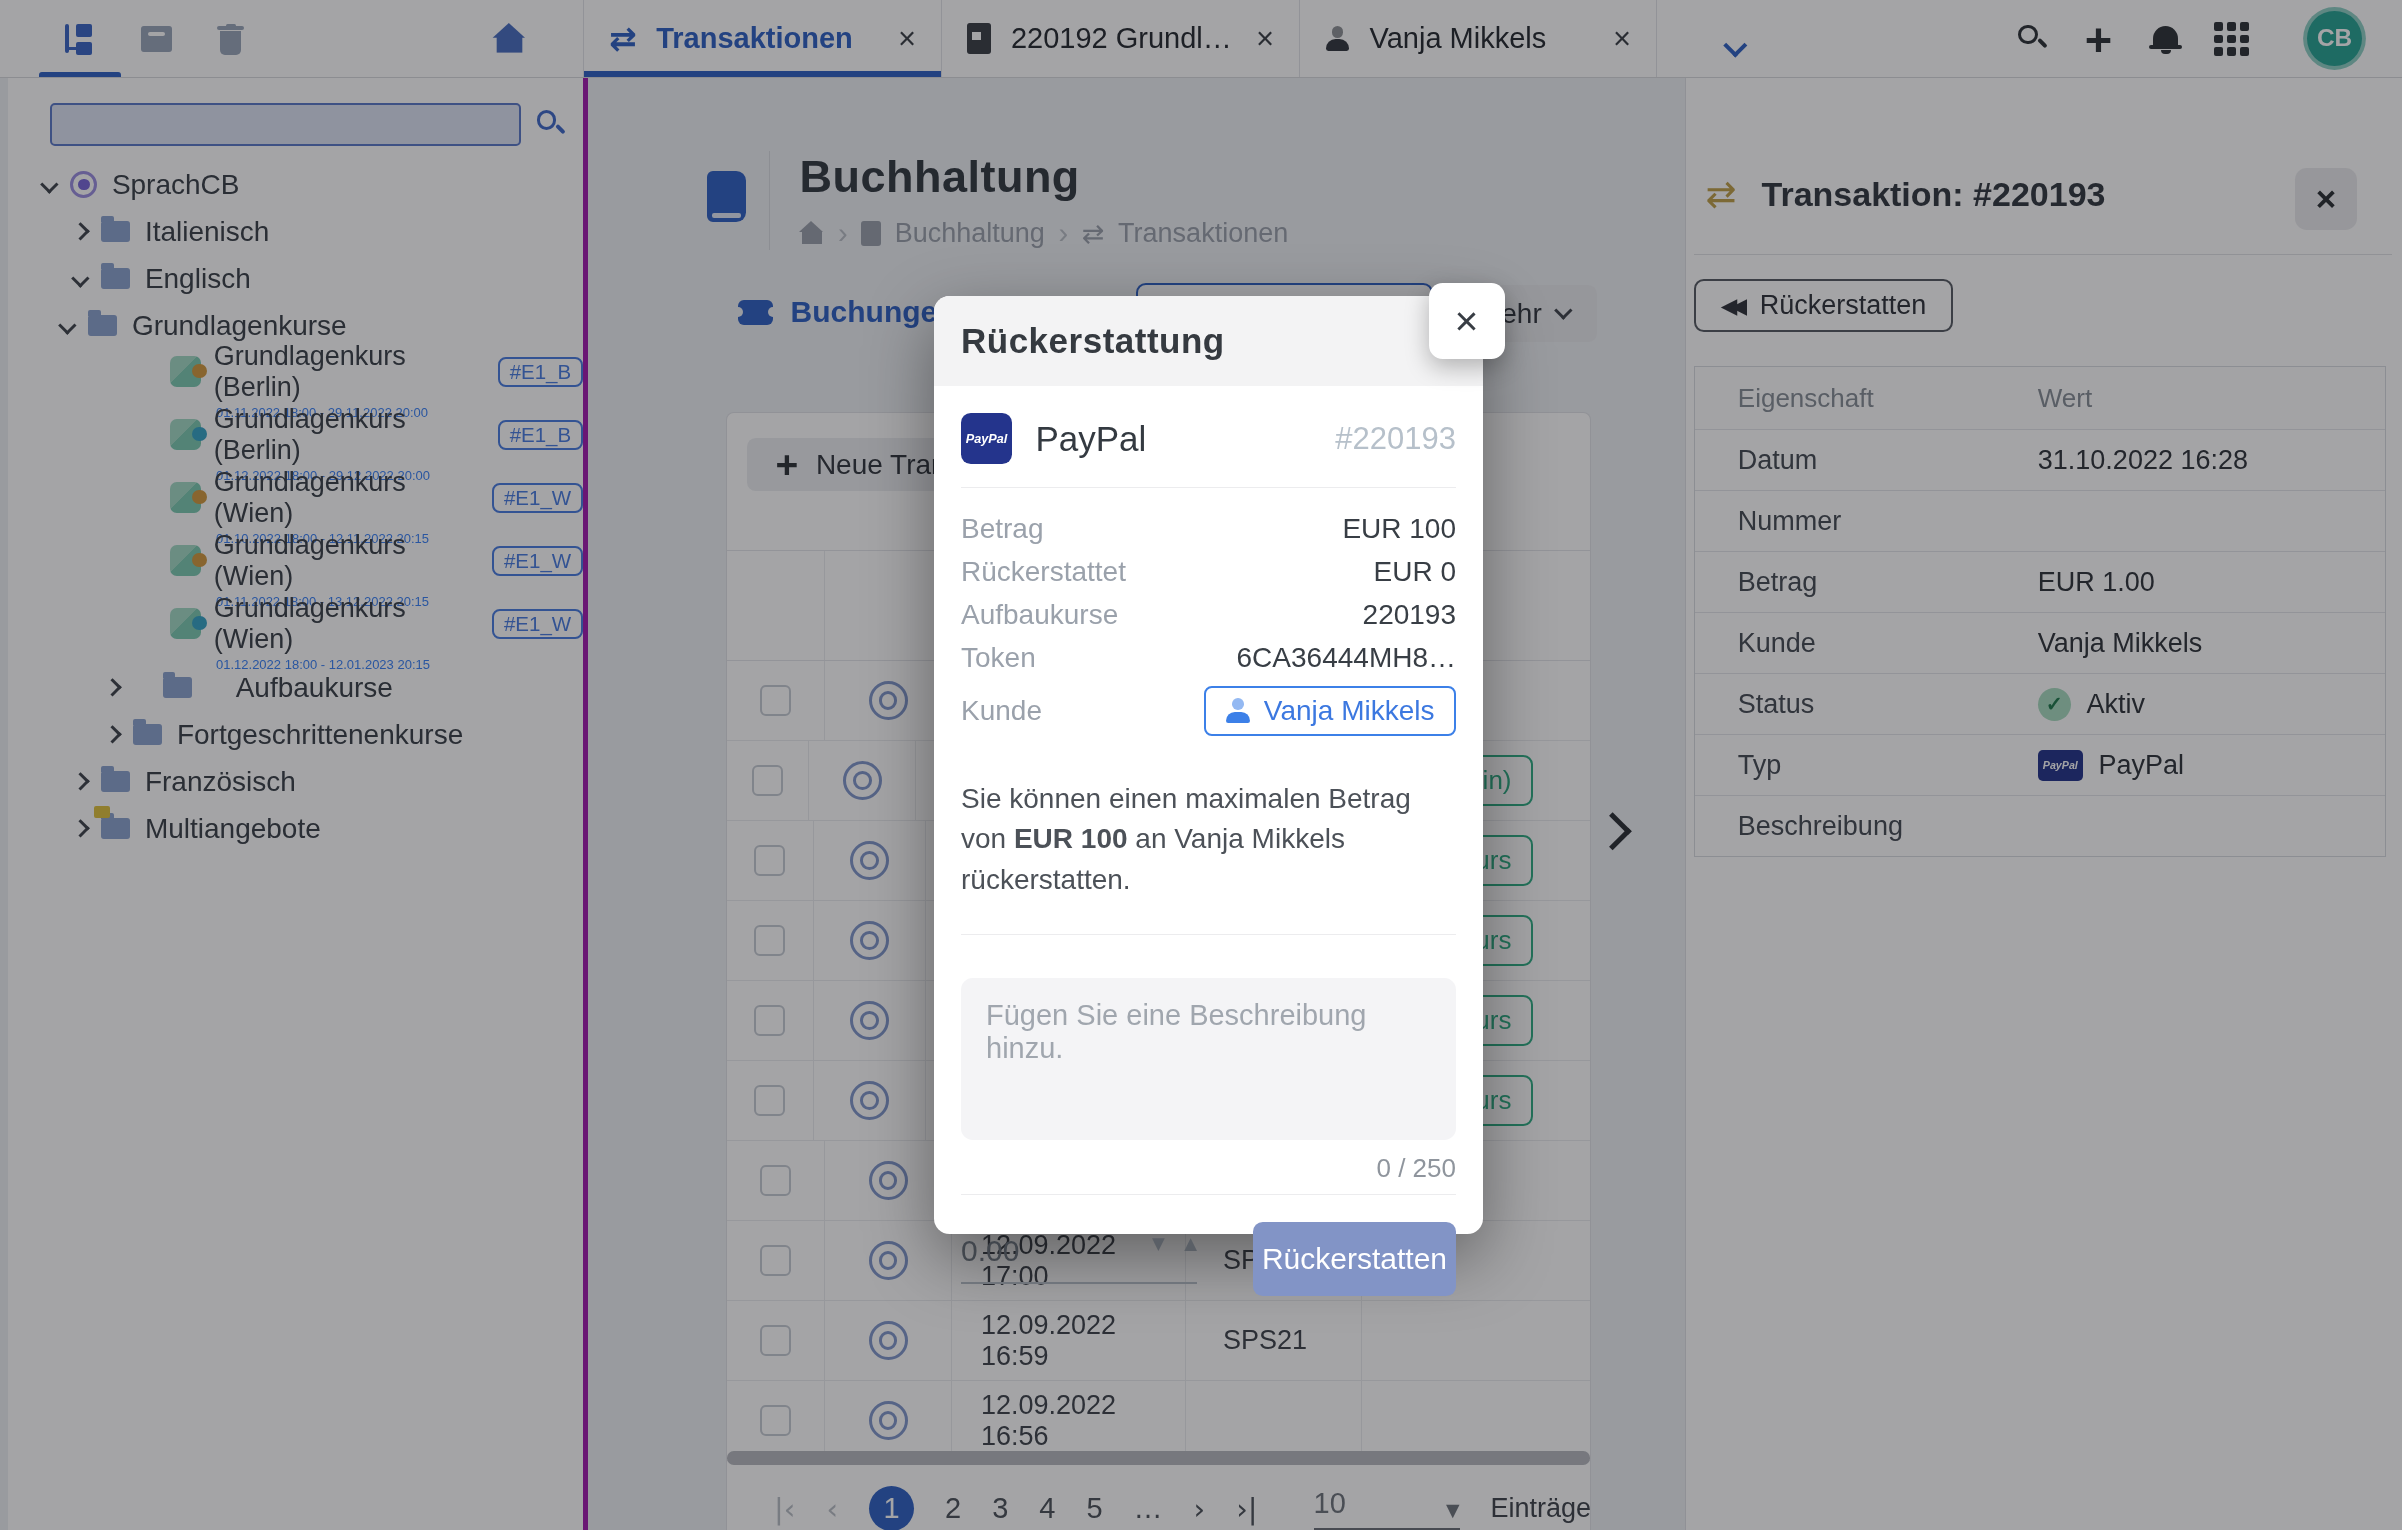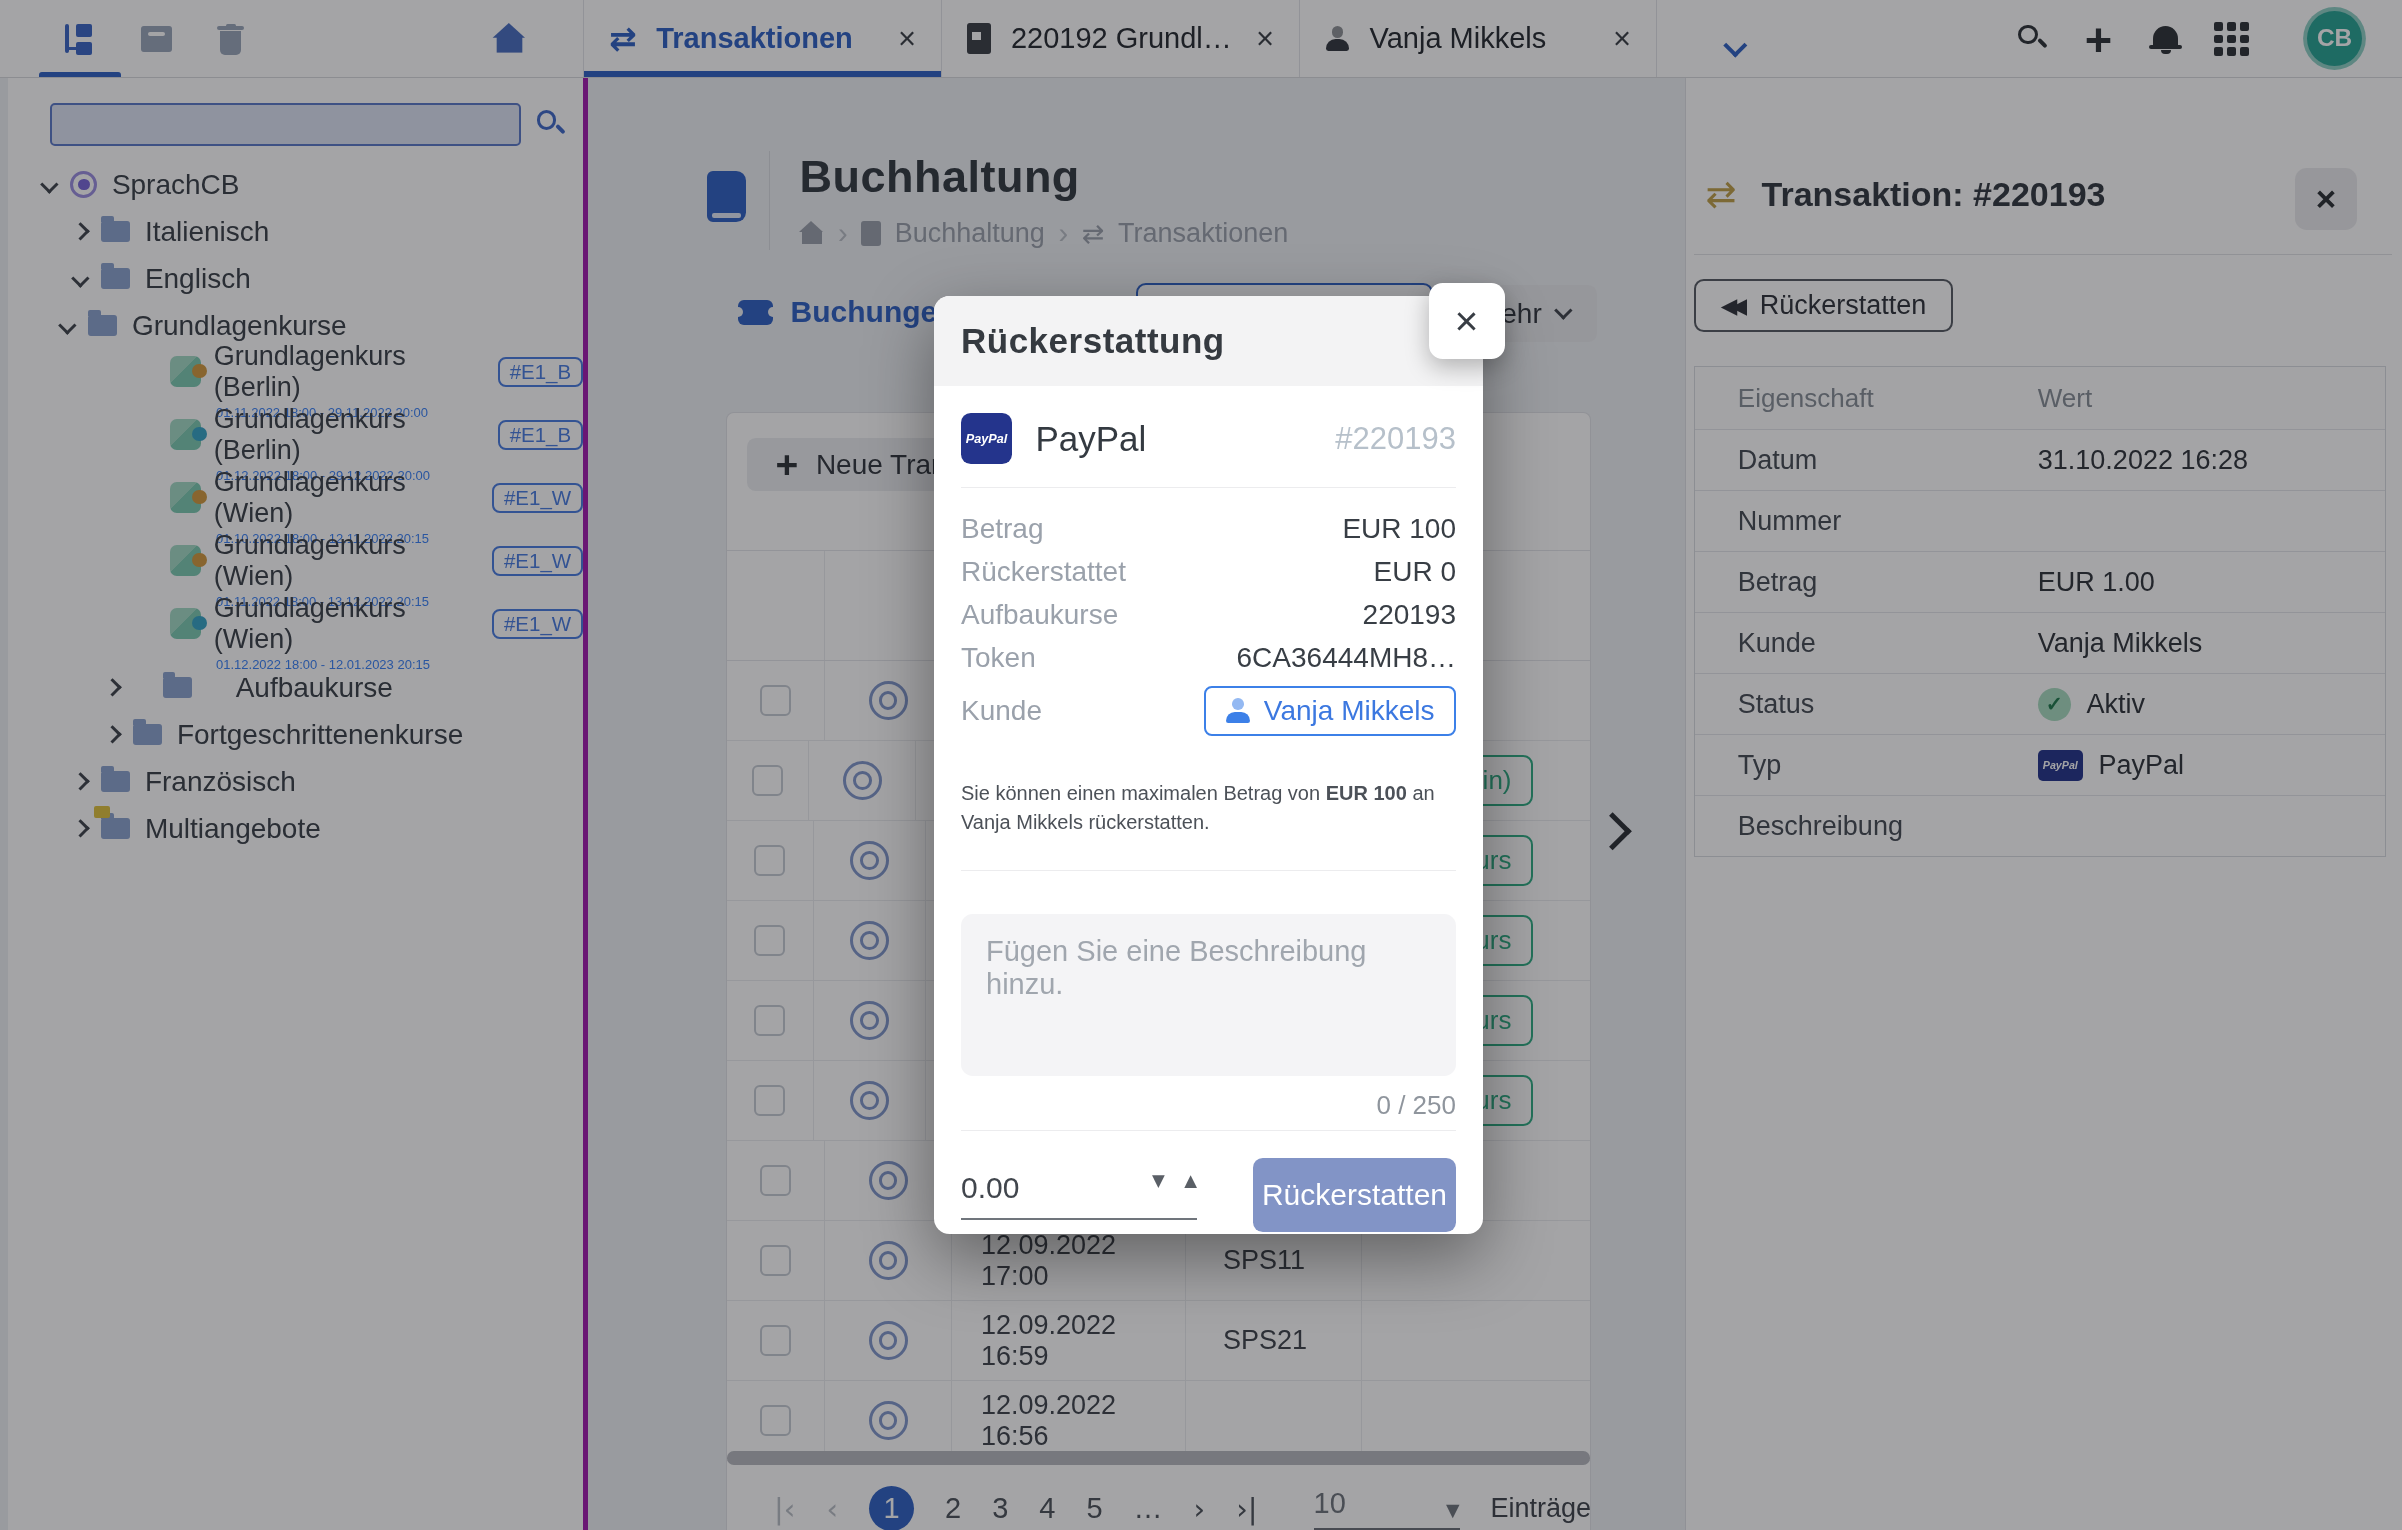--- a/index.html
+++ b/index.html
@@ -145,21 +145,21 @@
   .pplogo.big{width:51px;height:51px;border-radius:9.8px;font-size:12.7px}
   #m-method .nm{font-size:35px;color:#343a41;margin-left:23.4px;font-weight:500}
   #m-method .ref{margin-left:auto;color:#b6c0ca;font-size:31px}
   .mdiv{height:1px;background:#ececee}
   #m-details{margin-top:19.5px}
   .md-row{display:flex;align-items:center;min-height:43px;font-size:28px}
   .md-row .lab{color:#9aa1ab}
   .md-row .val{margin-left:auto;color:#383e45;font-weight:500}
   .cust-btn{margin-left:auto;display:flex;align-items:center;gap:13.7px;border:2px solid #3c80e8;border-radius:7.8px;background:#fff;
             padding:6.8px 19.5px;font-size:28px;color:#3c78e0;cursor:pointer;font-family:inherit}
-  #m-info{margin-top:37px;font-size:20px;color:#4c5158;line-height:1.45}
+  #m-info{margin-top:37px;font-size:28px;color:#4c5158;line-height:1.45}
   #m-desc{margin-top:43px;height:162px;background:#f4f4f6;border-radius:11.7px;padding:21.5px 25px;box-sizing:border-box;font-size:29px;color:#a0a6ae;cursor:text}
   #m-counter{text-align:right;margin-top:13.7px;font-size:26px;color:#8f959d}
   #m-foot{display:flex;align-items:center;margin-top:27px}
   #m-amount{width:236px;border-bottom:2px solid #70757c;display:flex;padding-bottom:13.7px;cursor:text}
   #m-amount .v{font-size:30px;color:#41464d}
   #m-amount .tri{font-size:16.6px;color:#5a5f66;cursor:pointer}
   #m-amount .tri.dn{margin-left:auto}#m-amount .tri.up{margin-left:19.5px}
   #m-submit{margin-left:auto;width:203px;height:74px;background:#8294c6;border:none;border-radius:9.8px;color:#fff;font-size:30px;
             font-family:inherit;cursor:pointer;font-weight:500}
   .personic{width:25px;height:25px;position:relative;flex:none}

